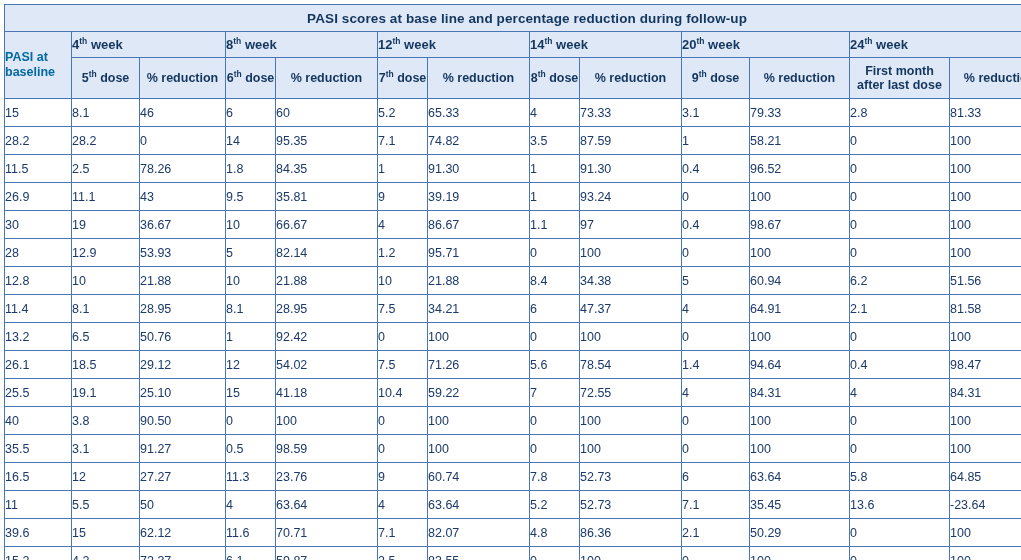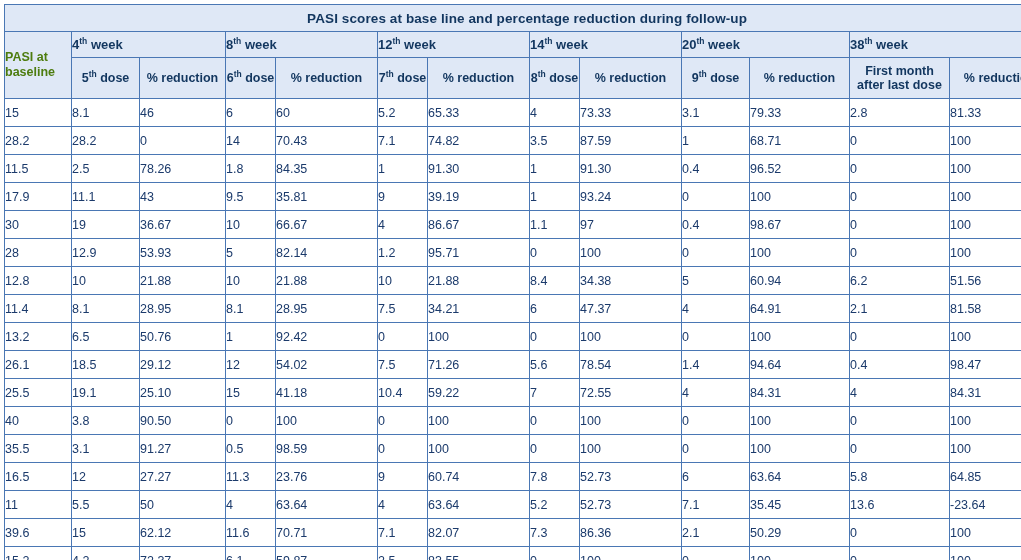--- a/index.html
+++ b/index.html
@@ -56,21 +56,21 @@
     font-size: 12.5px;
     color: #12365f;
     height: 40px;
     line-height: 1.15;
   }
   .baseline-hdr {
     background: #dfe8f6;
     text-align: left;
     font-weight: bold;
     font-size: 12.5px;
-    color: #4d7c0f;
+    color: #0369a1;
     padding-left: 7px;
     line-height: 1.2;
   }
   td.data {
     background: #ffffff;
     height: 27px;
     text-align: left;
     padding-left: 7px;
     font-size: 12.5px;
     color: #1b3a6b;
@@ -121,21 +121,21 @@
         <td class="weekhdr" colspan="2">
           <span>12</span><sup>th</sup><span> week</span>
         </td>
         <td class="weekhdr" colspan="2">
           <span>14</span><sup>th</sup><span> week</span>
         </td>
         <td class="weekhdr" colspan="2">
           <span>20</span><sup>th</sup><span> week</span>
         </td>
         <td class="weekhdr" colspan="2">
-          <span>38</span><sup>th</sup><span> week</span>
+          <span>24</span><sup>th</sup><span> week</span>
         </td>
       </tr>
       <tr>
         <td class="subhdr">
           <span>5</span><sup>th</sup><span> dose</span>
         </td>
         <td class="subhdr">% reduction</td>
         <td class="subhdr">
           <span>6</span><sup>th</sup><span> dose</span>
         </td>
@@ -170,47 +170,47 @@
           <td class="data">3.1</td>
           <td class="data">79.33</td>
           <td class="data">2.8</td>
           <td class="data">81.33</td>
         </tr>
         <tr>
           <td class="data">28.2</td>
           <td class="data">28.2</td>
           <td class="data">0</td>
           <td class="data">14</td>
-          <td class="data">70.43</td>
+          <td class="data">95.35</td>
           <td class="data">7.1</td>
           <td class="data">74.82</td>
           <td class="data">3.5</td>
           <td class="data">87.59</td>
           <td class="data">1</td>
-          <td class="data">68.71</td>
+          <td class="data">58.21</td>
           <td class="data">0</td>
           <td class="data">100</td>
         </tr>
         <tr>
           <td class="data">11.5</td>
           <td class="data">2.5</td>
           <td class="data">78.26</td>
           <td class="data">1.8</td>
           <td class="data">84.35</td>
           <td class="data">1</td>
           <td class="data">91.30</td>
           <td class="data">1</td>
           <td class="data">91.30</td>
           <td class="data">0.4</td>
           <td class="data">96.52</td>
           <td class="data">0</td>
           <td class="data">100</td>
         </tr>
         <tr>
-          <td class="data">17.9</td>
+          <td class="data">26.9</td>
           <td class="data">11.1</td>
           <td class="data">43</td>
           <td class="data">9.5</td>
           <td class="data">35.81</td>
           <td class="data">9</td>
           <td class="data">39.19</td>
           <td class="data">1</td>
           <td class="data">93.24</td>
           <td class="data">0</td>
           <td class="data">100</td>
@@ -383,21 +383,21 @@
           <td class="data">-23.64</td>
         </tr>
         <tr>
           <td class="data">39.6</td>
           <td class="data">15</td>
           <td class="data">62.12</td>
           <td class="data">11.6</td>
           <td class="data">70.71</td>
           <td class="data">7.1</td>
           <td class="data">82.07</td>
-          <td class="data">7.3</td>
+          <td class="data">4.8</td>
           <td class="data">86.36</td>
           <td class="data">2.1</td>
           <td class="data">50.29</td>
           <td class="data">0</td>
           <td class="data">100</td>
         </tr>
         <tr>
           <td class="data">15.2</td>
           <td class="data">4.2</td>
           <td class="data">72.37</td>

